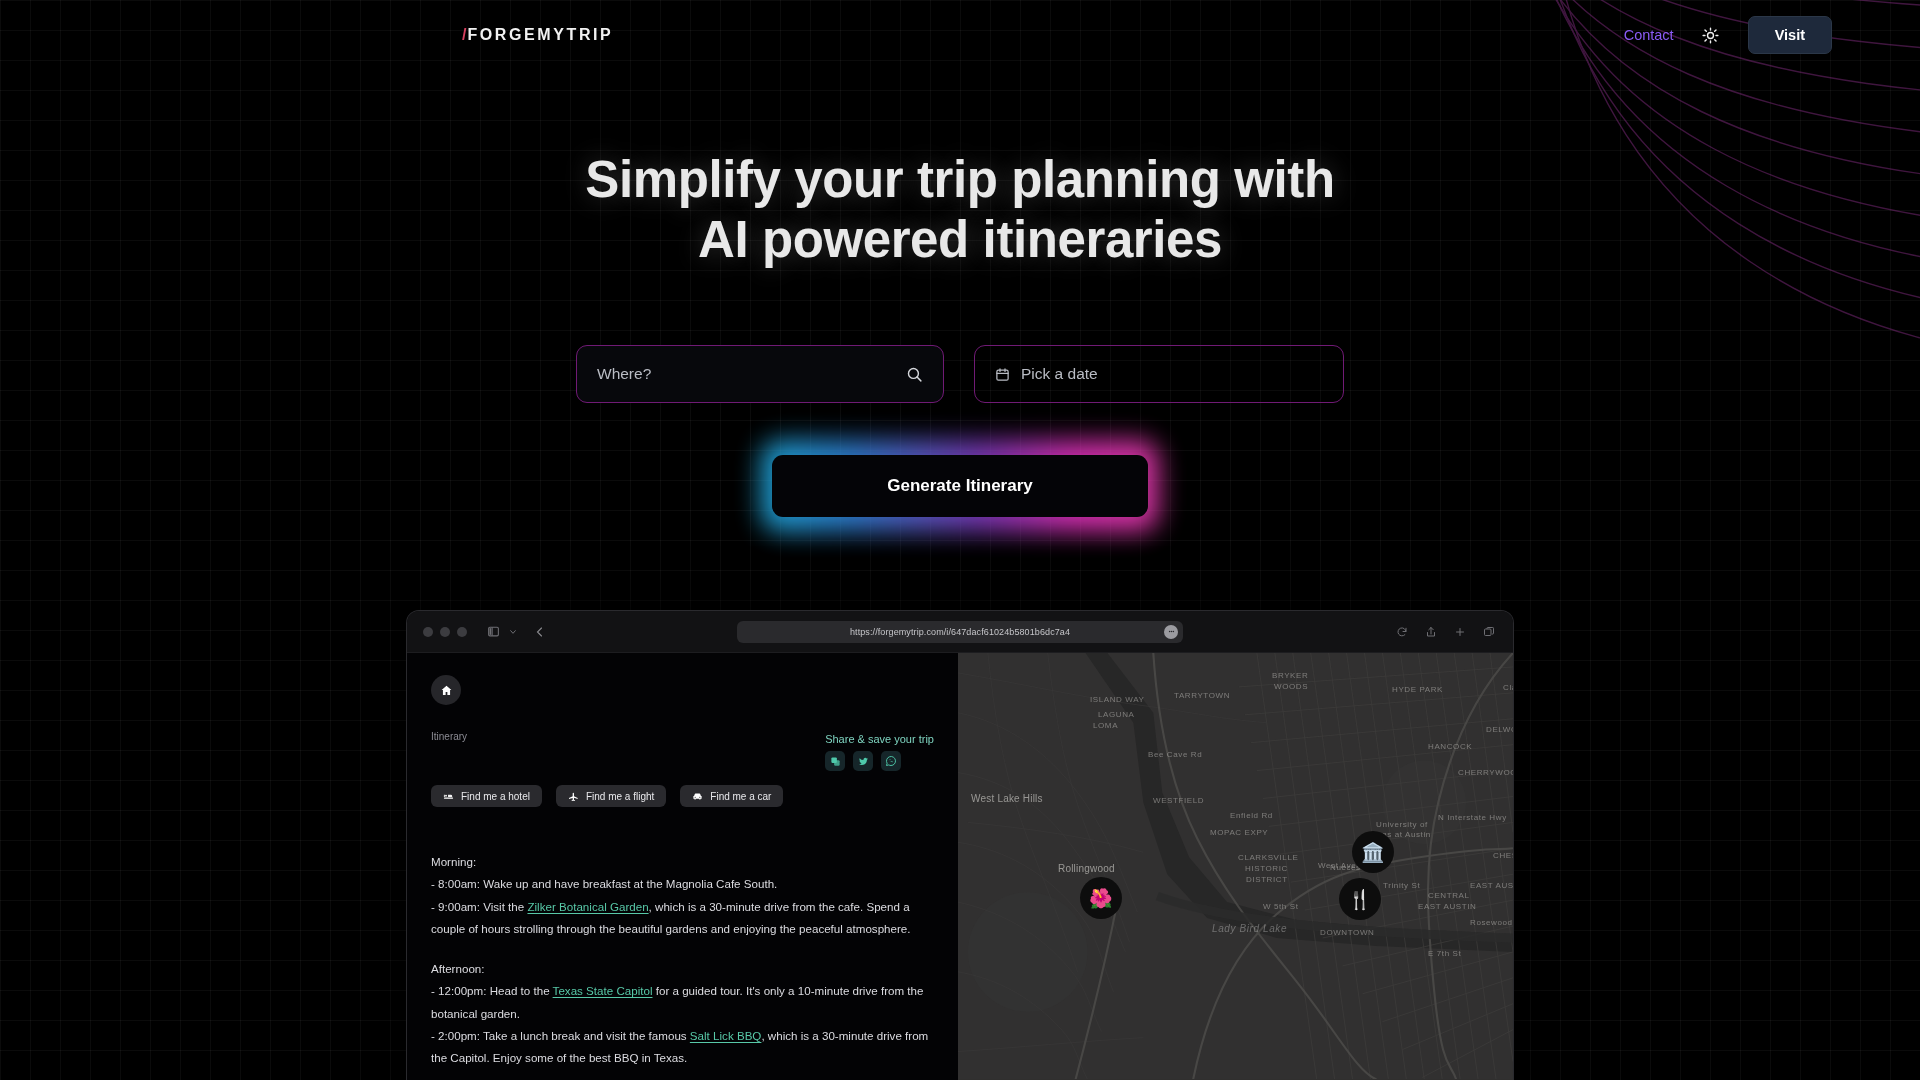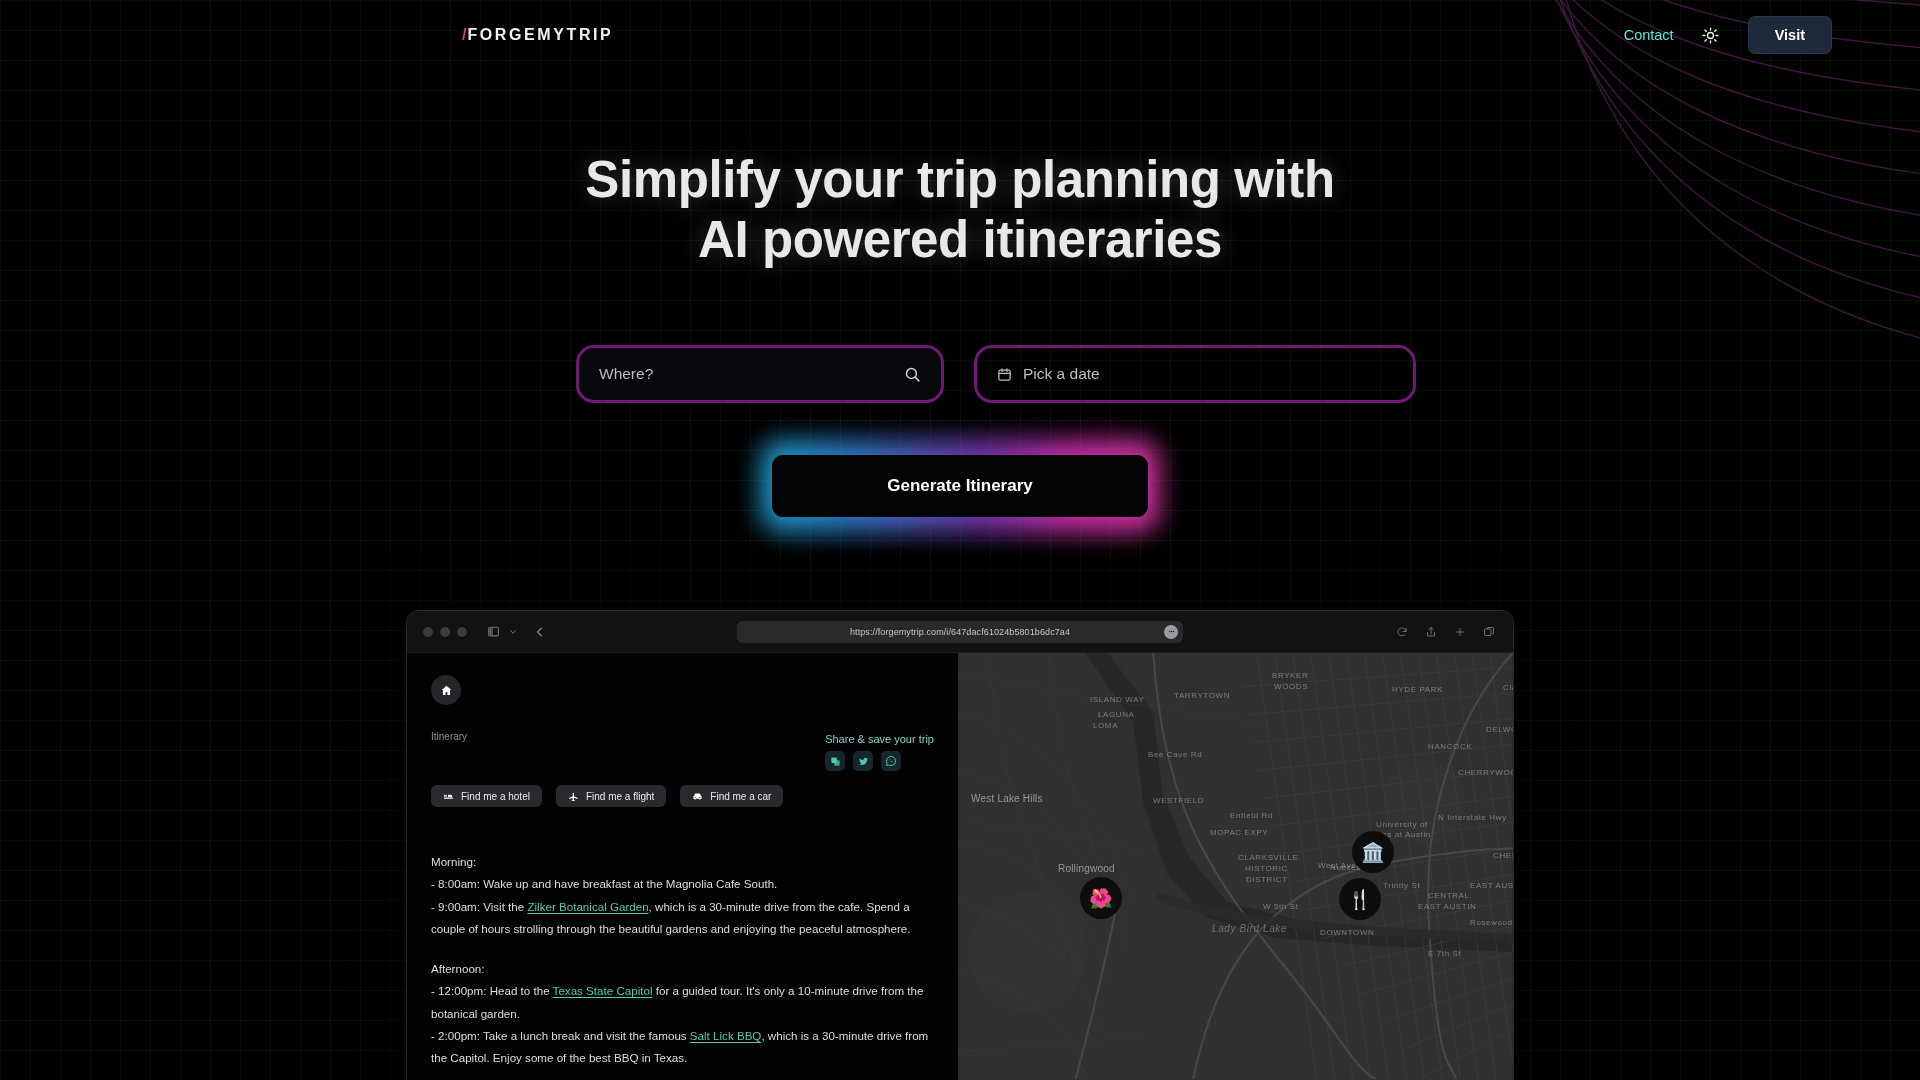--- a/index.html
+++ b/index.html
@@ -65,21 +65,21 @@
     letter-spacing: 0;
   }
   .header-right {
     position: absolute;
     right: 88px;
     display: flex;
     align-items: center;
     gap: 22px;
   }
   .nav-link {
-    color: #5eead4;
+    color: #8b5cf6;
     font-size: 14.5px;
     text-decoration: none;
     cursor: pointer;
   }
   .theme-toggle {
     width: 30px; height: 30px;
     display: flex; align-items: center; justify-content: center;
     cursor: pointer;
     background: none; border: none;
   }
@@ -117,34 +117,34 @@
   .search-row {
     position: absolute;
     top: 345px;
     left: 576px;
     display: flex;
     gap: 30px;
     z-index: 10;
   }
   .field {
     height: 58px;
-    border: 3px solid #701a75;
-    border-radius: 18px;
+    border: 1px solid #701a75;
+    border-radius: 11px;
     display: flex;
     align-items: center;
     padding: 0 20px;
     cursor: text;
   }
   .field-where {
     width: 368px;
     background: #07080c;
     justify-content: space-between;
   }
   .field-date {
-    width: 442px;
+    width: 370px;
     background: transparent;
     gap: 11px;
   }
   .field-text {
     color: #b9bcc4;
     font-size: 15.5px;
   }
 
   
   .gen-wrap {

